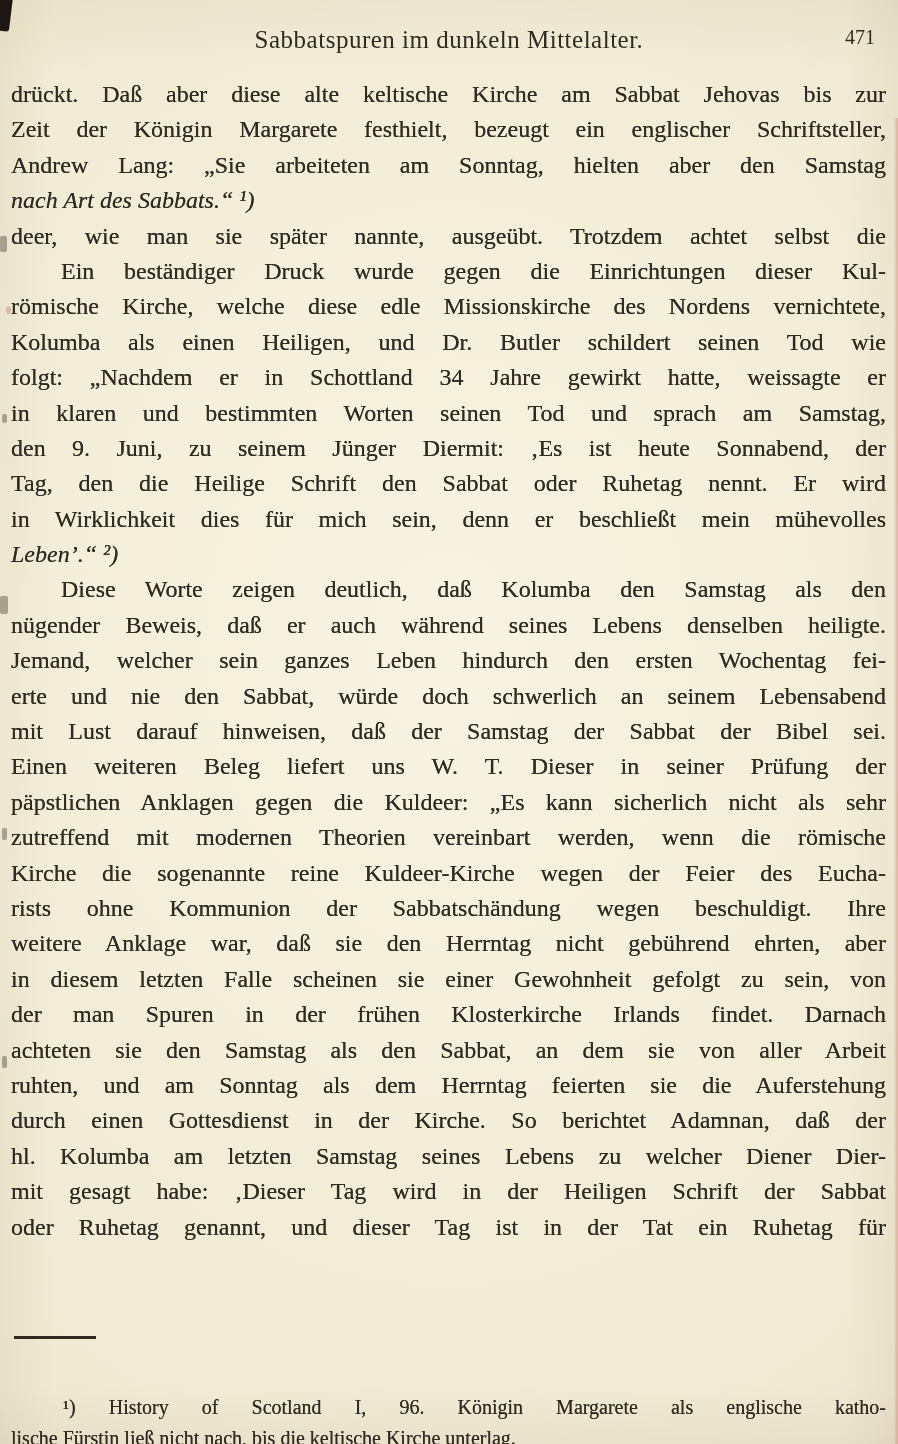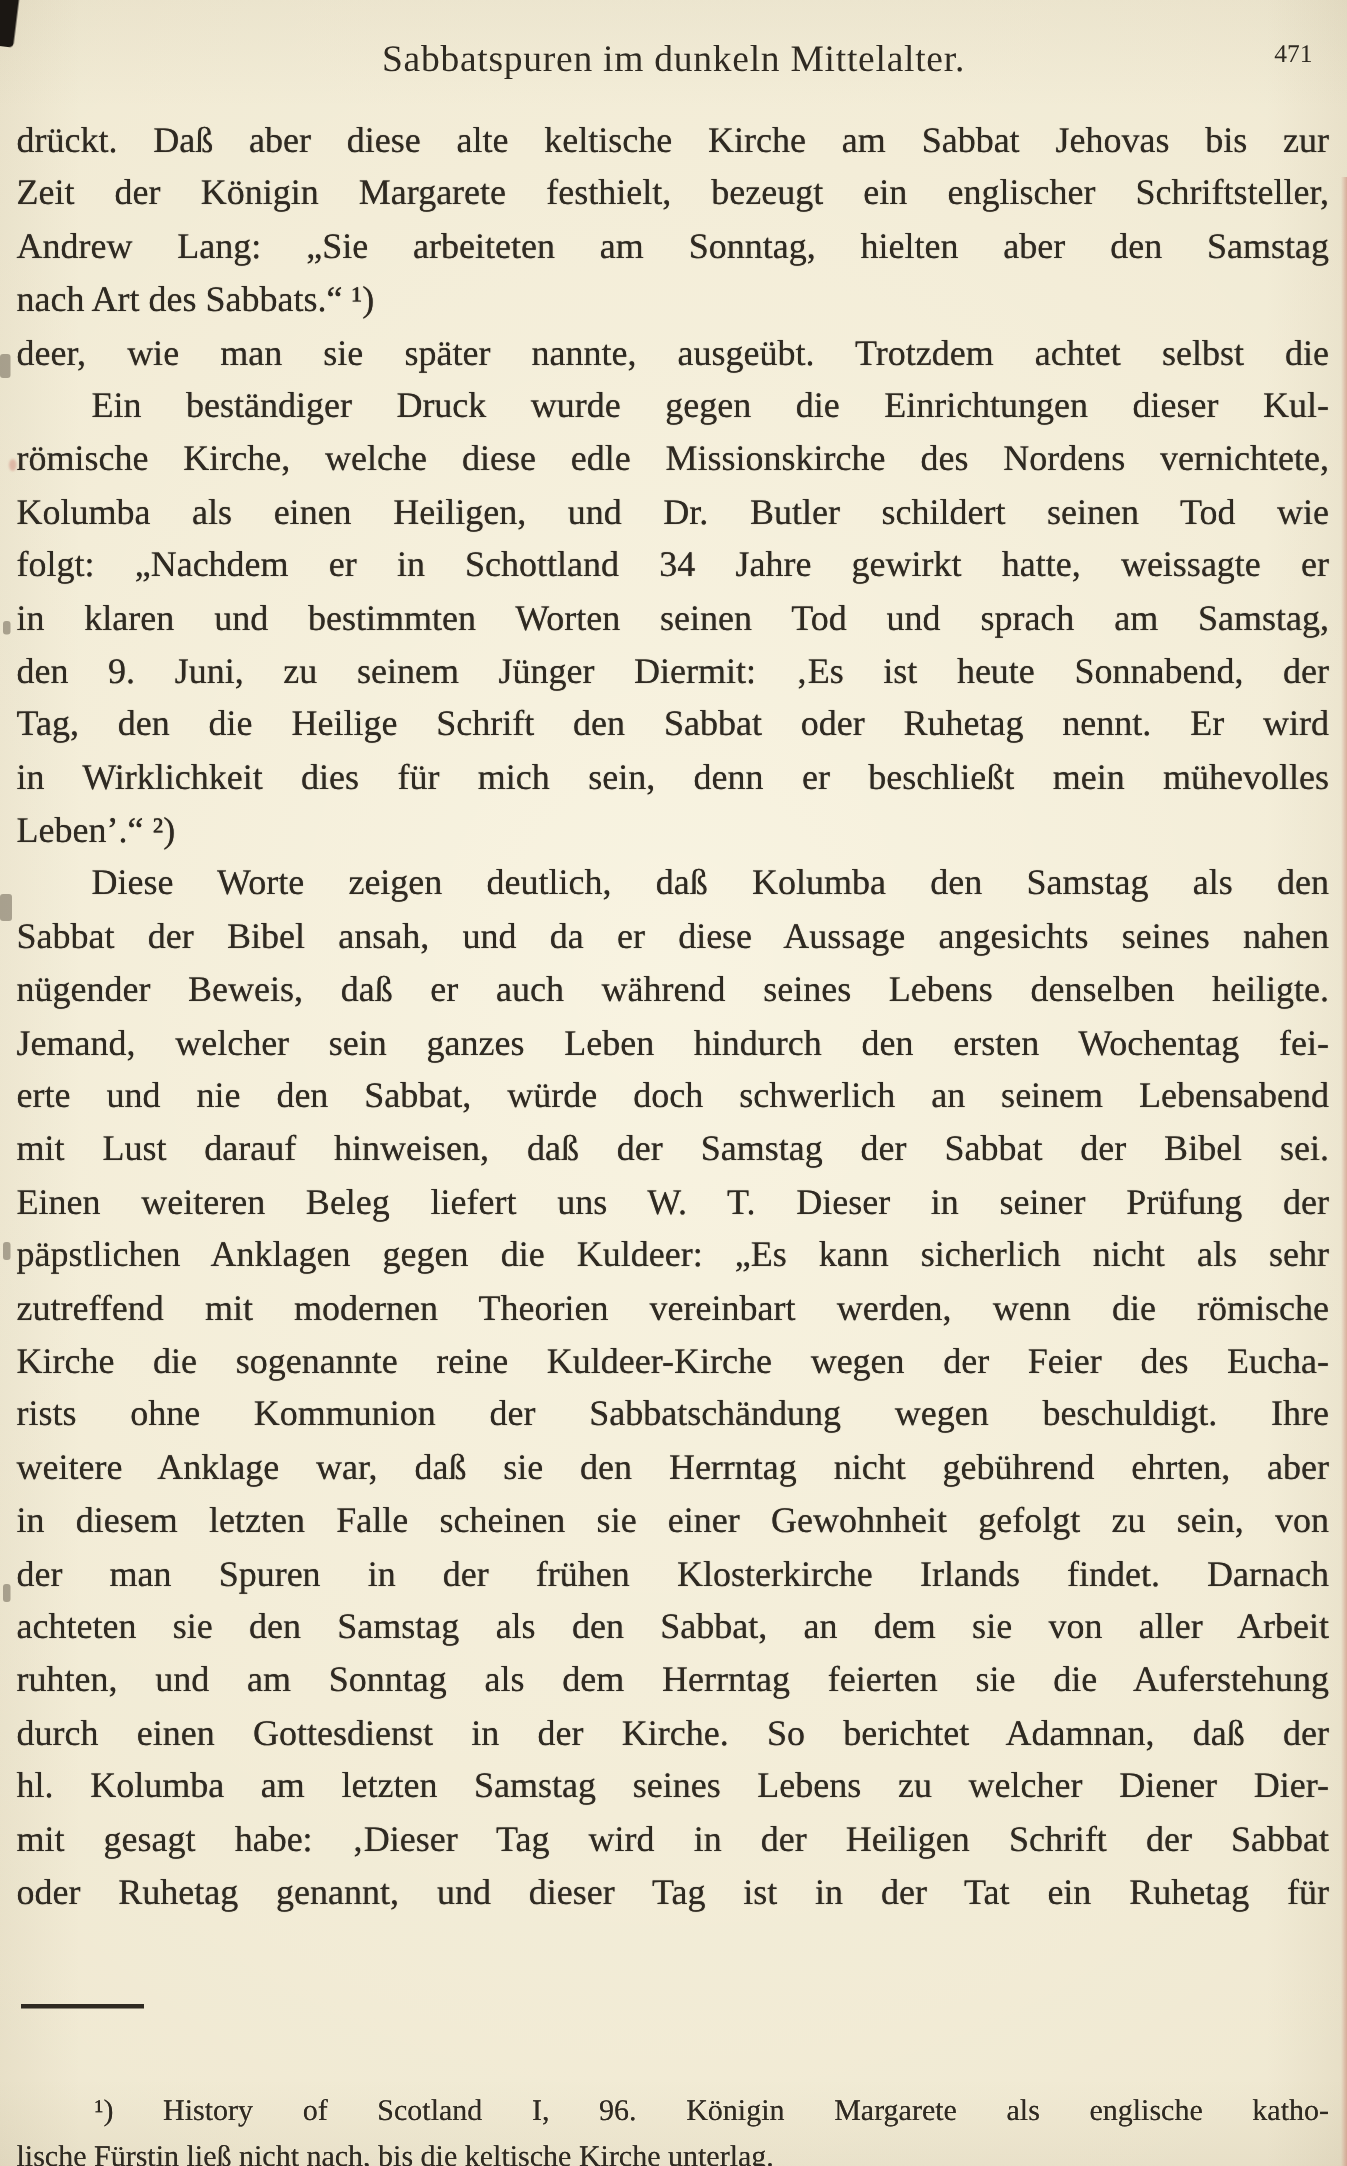--- a/index.html
+++ b/index.html
@@ -27,40 +27,40 @@
     left: 0; right: 0;
     text-align: center;
     font-size: 25px;
     letter-spacing: 0.5px;
     white-space: nowrap;
   }
   #page-number {
     position: absolute;
     right: 23px;
     top: 0;
-    font-size: 17px;
+    font-size: 20px;
   }
   
   #body-text {
     position: absolute;
     top: 77px;
     left: 11px;
     width: 875px;
   }
   .line {
     height: 35.4px;
     line-height: 35.4px;
     font-size: 24px;
     white-space: nowrap;
     text-align: justify;
     text-align-last: justify;
     text-shadow: 0 0 0.5px rgba(47,42,34,0.85);
     overflow: visible;
   }
-  .line-left { text-align-last: left; }
+  .line-left { text-align-last: left; font-style: italic; }
   .line-indent { padding-left: 50px; }
   
   #footnote-separator {
     position: absolute;
     left: 14px;
     top: 1336px;
     width: 82px;
     height: 3px;
     background: var(--ink, #2f2a22);
   }
@@ -134,21 +134,20 @@
         <div class="line">Kolumba als einen Heiligen, und Dr. Butler schildert seinen Tod wie</div>
         <div class="line">folgt: „Nachdem er in Schottland 34 Jahre gewirkt hatte, weissagte er</div>
         <div class="line">in klaren und bestimmten Worten seinen Tod und sprach am Samstag,</div>
         <div class="line">den 9. Juni, zu seinem Jünger Diermit: ‚Es ist heute Sonnabend, der</div>
         <div class="line">Tag, den die Heilige Schrift den Sabbat oder Ruhetag nennt.  Er wird</div>
         <div class="line">in Wirklichkeit dies für mich sein, denn er beschließt mein mühevolles</div>
         <div class="line line-left">Leben’.“ ²)</div>
       </div>
       <div>
         <div class="line line-indent">Diese Worte zeigen deutlich, daß Kolumba den Samstag als den</div>
-        <div class="line">Sabbat der Bibel ansah, und da er diese Aussage angesichts seines nahen</div>
         <div class="line">nügender Beweis, daß er auch während seines Lebens denselben heiligte.</div>
         <div class="line">Jemand, welcher sein ganzes Leben hindurch den ersten Wochentag fei-</div>
         <div class="line">erte und nie den Sabbat, würde doch schwerlich an seinem Lebensabend</div>
         <div class="line">mit Lust darauf hinweisen, daß der Samstag der Sabbat der Bibel sei.</div>
         <div class="line">Einen weiteren Beleg liefert uns W. T. Dieser in seiner Prüfung der</div>
         <div class="line">päpstlichen Anklagen gegen die Kuldeer: „Es kann sicherlich nicht als sehr</div>
         <div class="line">zutreffend mit modernen Theorien vereinbart werden, wenn die römische</div>
         <div class="line">Kirche die sogenannte reine Kuldeer-Kirche wegen der Feier des Eucha-</div>
         <div class="line">rists ohne Kommunion der Sabbatschändung wegen beschuldigt.  Ihre</div>
         <div class="line">weitere Anklage war, daß sie den Herrntag nicht gebührend ehrten, aber</div>

